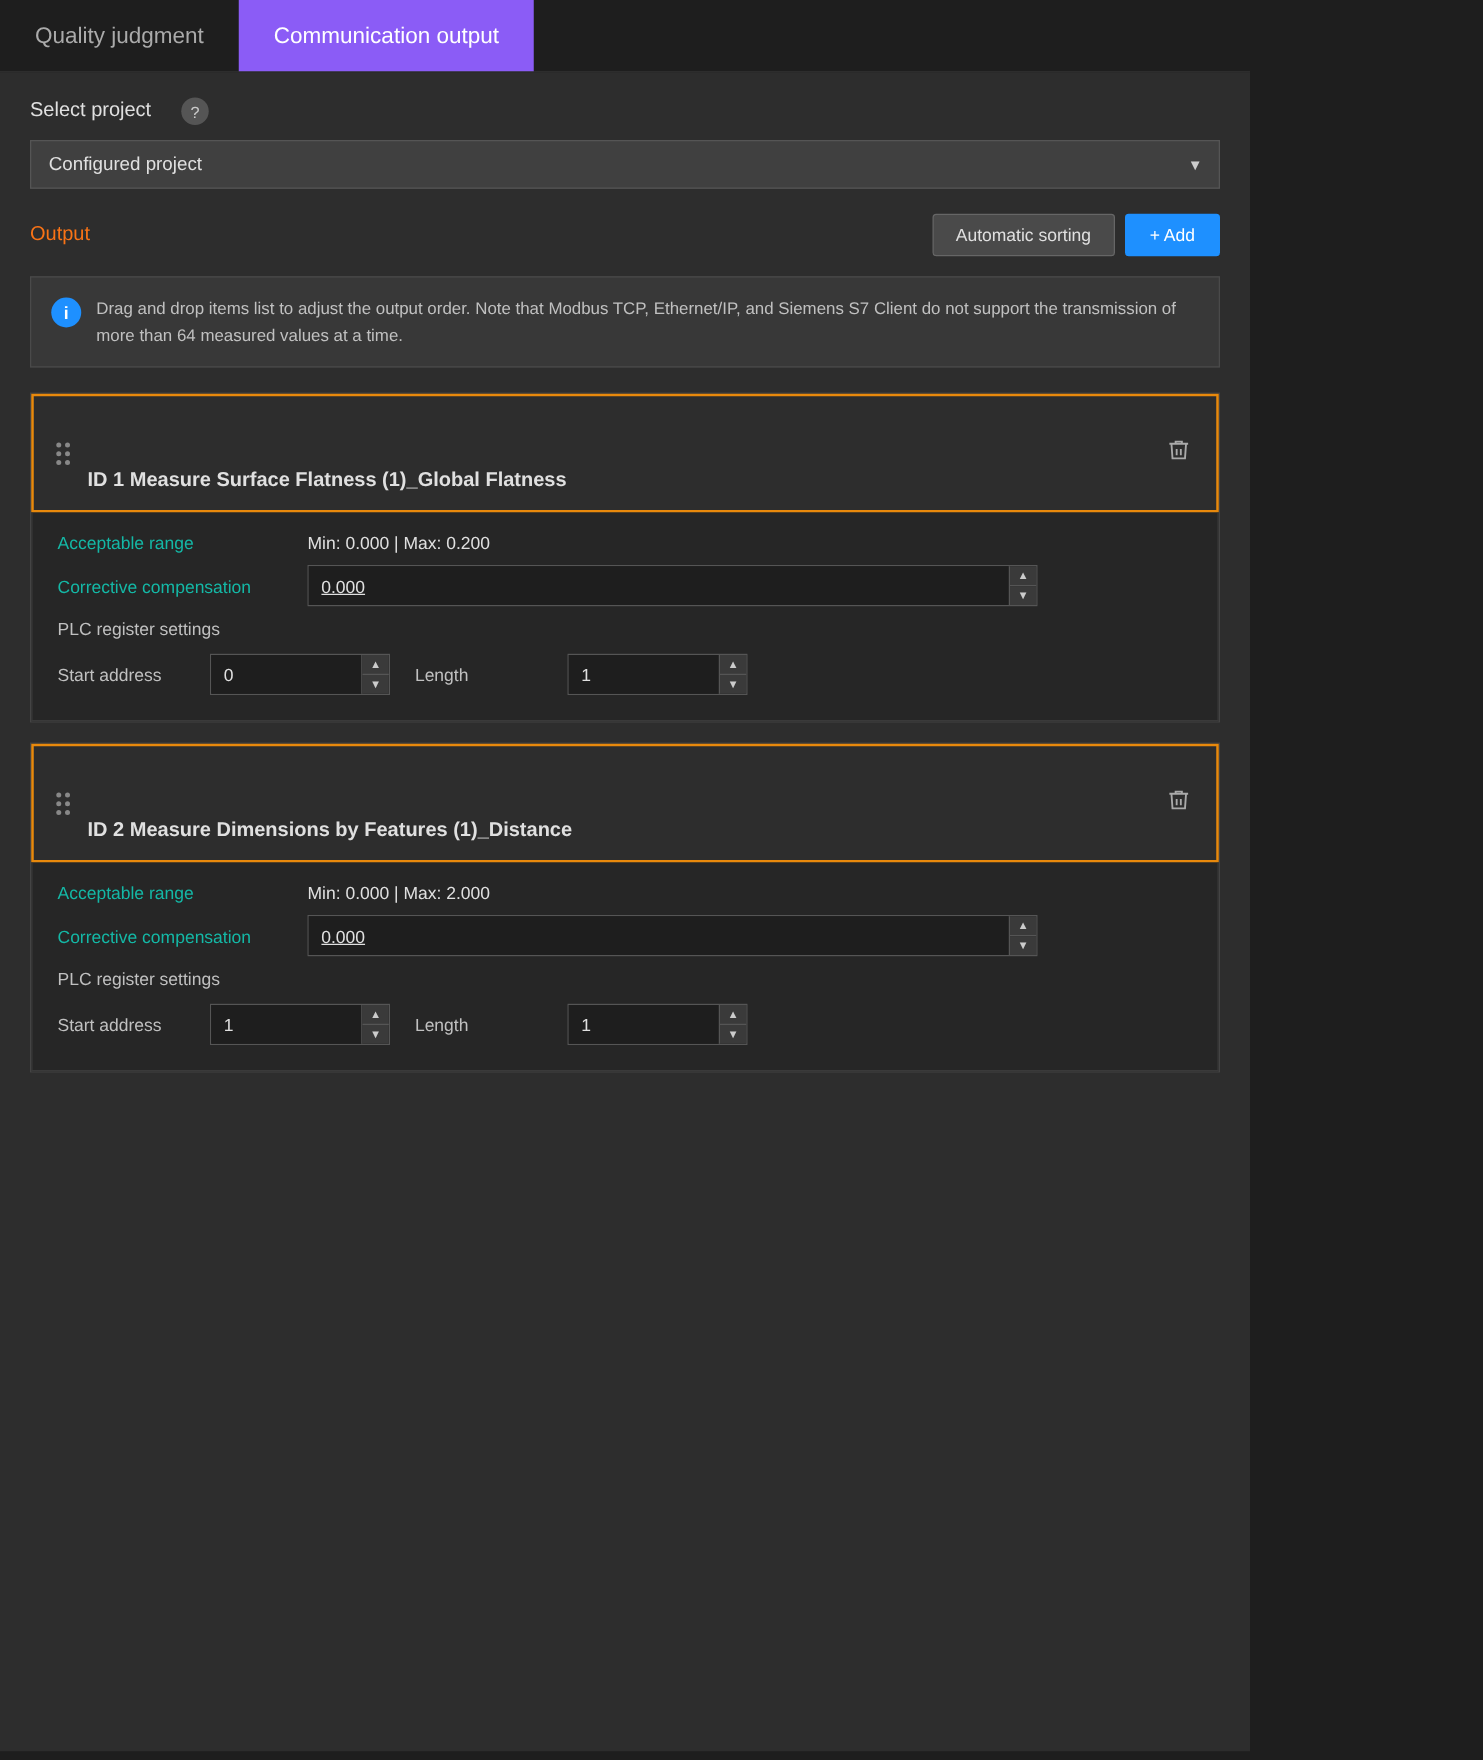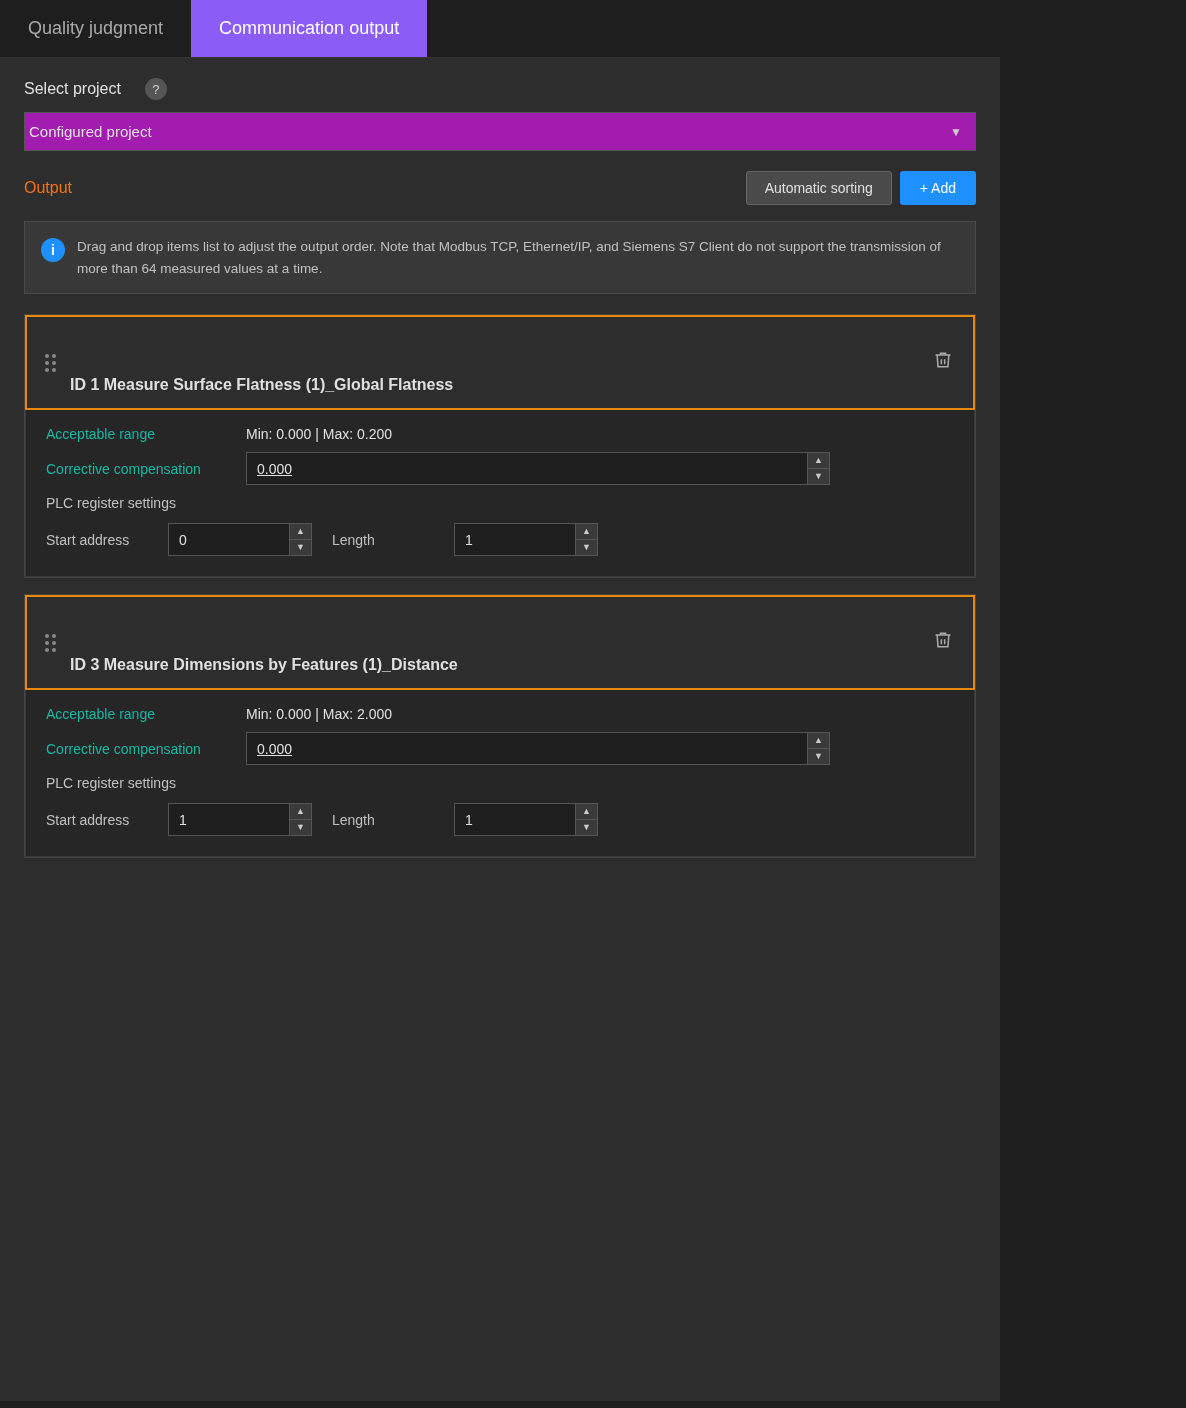--- a/index.html
+++ b/index.html
@@ -58,24 +58,24 @@
       justify-content: center;
       font-size: 13px;
       cursor: pointer;
     }
     .dropdown-wrapper {
       position: relative;
       margin-bottom: 20px;
     }
     .dropdown-wrapper select {
       width: 100%;
-      background: #a21caf;
+      background: #404040;
       border: 1px solid #555;
       color: #e0e0e0;
-      padding: 10px 4px;
+      padding: 10px 14px;
       font-size: 15px;
       appearance: none;
       -webkit-appearance: none;
       cursor: pointer;
       outline: none;
     }
     .dropdown-arrow {
       position: absolute;
       right: 14px;
       top: 50%;
@@ -389,21 +389,21 @@
     <div class="item-header">
       <div class="item-header-left">
         <div class="drag-handle">
           <div class="drag-dot"></div>
           <div class="drag-dot"></div>
           <div class="drag-dot"></div>
           <div class="drag-dot"></div>
           <div class="drag-dot"></div>
           <div class="drag-dot"></div>
         </div>
-        <span class="item-title">ID 3  Measure Dimensions by Features (1)_Distance</span>
+        <span class="item-title">ID 2  Measure Dimensions by Features (1)_Distance</span>
       </div>
       <button class="delete-btn">
         <svg width="20" height="20" viewBox="0 0 24 24" fill="none" stroke="currentColor" stroke-width="1.8">
           <polyline points="3 6 5 6 21 6"></polyline>
           <path d="M19 6l-1 14H6L5 6"></path>
           <path d="M10 11v6M14 11v6"></path>
           <path d="M9 6V4h6v2"></path>
         </svg>
       </button>
     </div>

